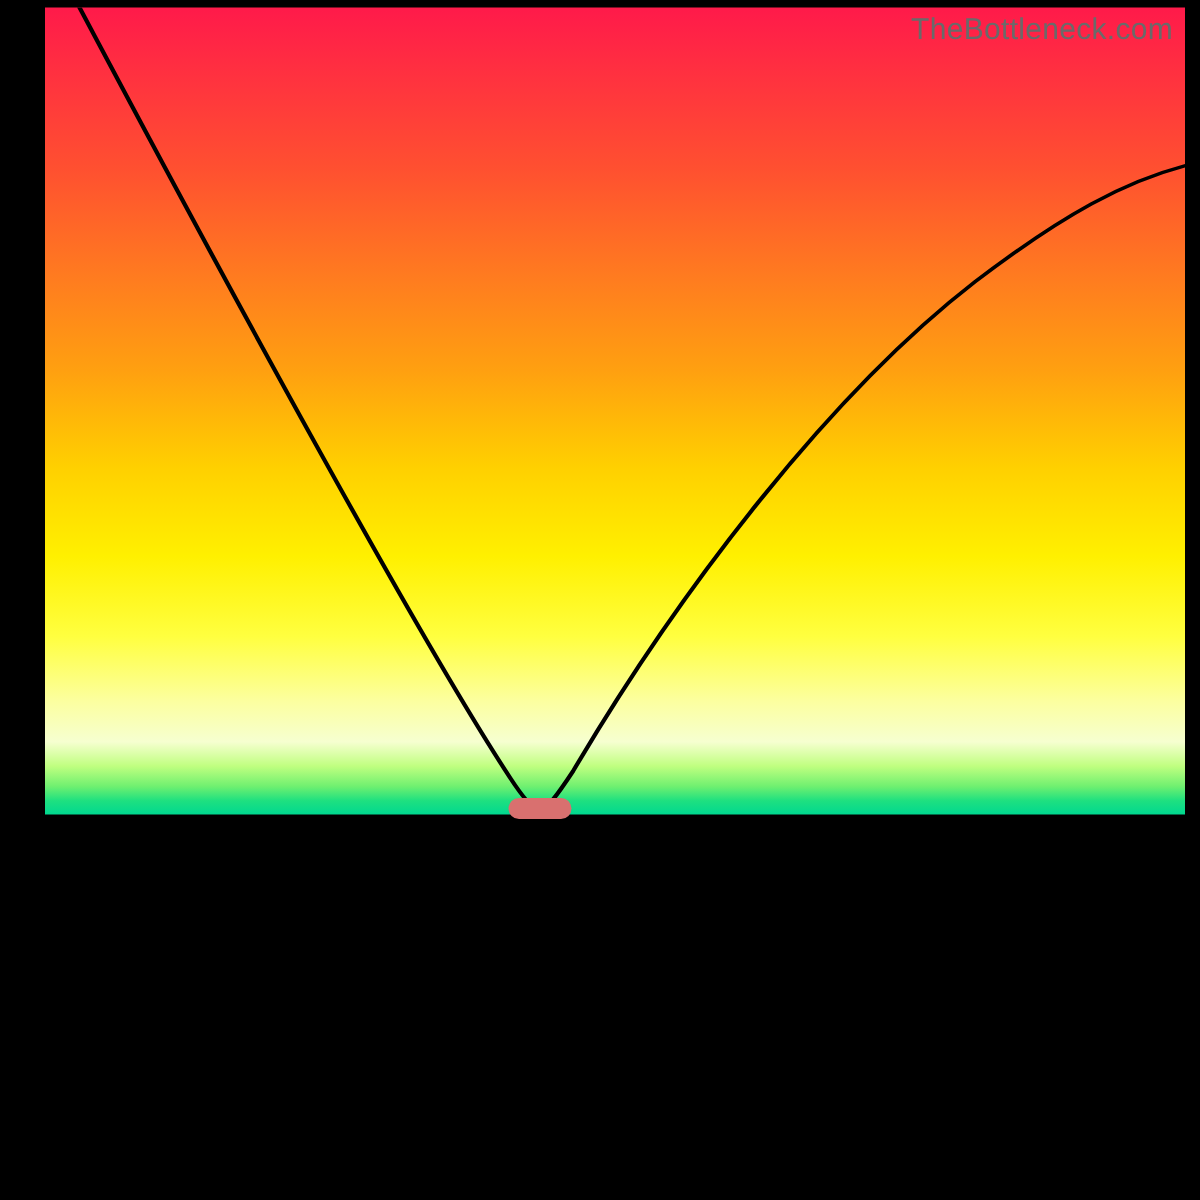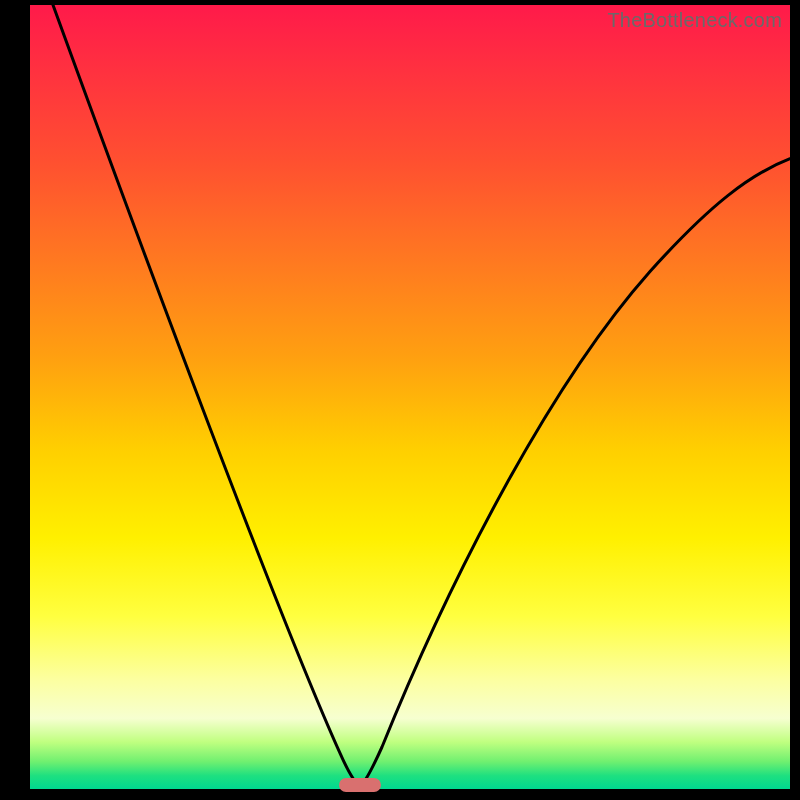--- a/index.html
+++ b/index.html
@@ -15,21 +15,21 @@
     position: relative;
     width: 800px;
     height: 800px;
     background: #000;
   }
   .plot {
     position: absolute;
     left: 30px;
     top: 5px;
     width: 760px;
-    height: 784px;
+    height: 538px;
     background: linear-gradient(to bottom,
       #ff1a4a 0%,
       #ff3040 8%,
       #ff5030 20%,
       #ff7a20 33%,
       #ffa010 45%,
       #ffd000 57%,
       #fff000 68%,
       #ffff40 78%,
       #fcffa0 86%,

